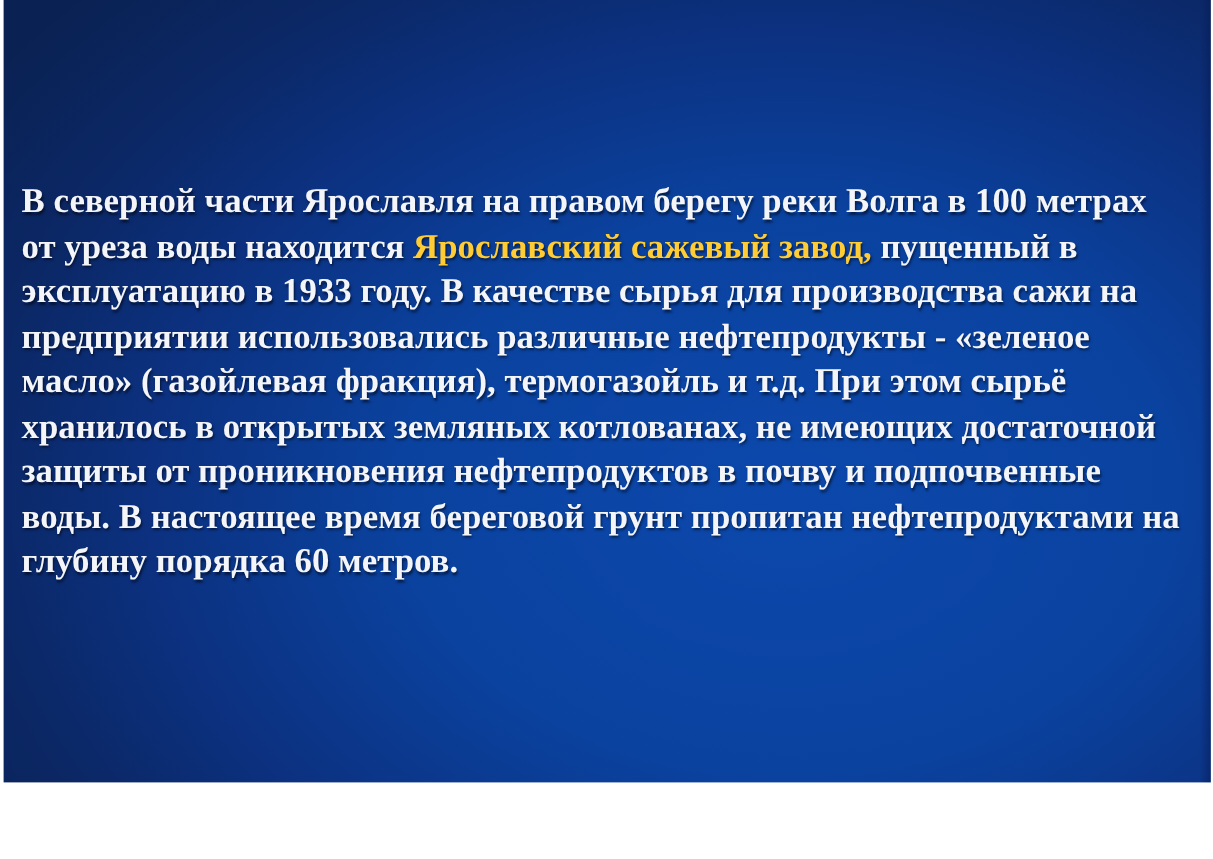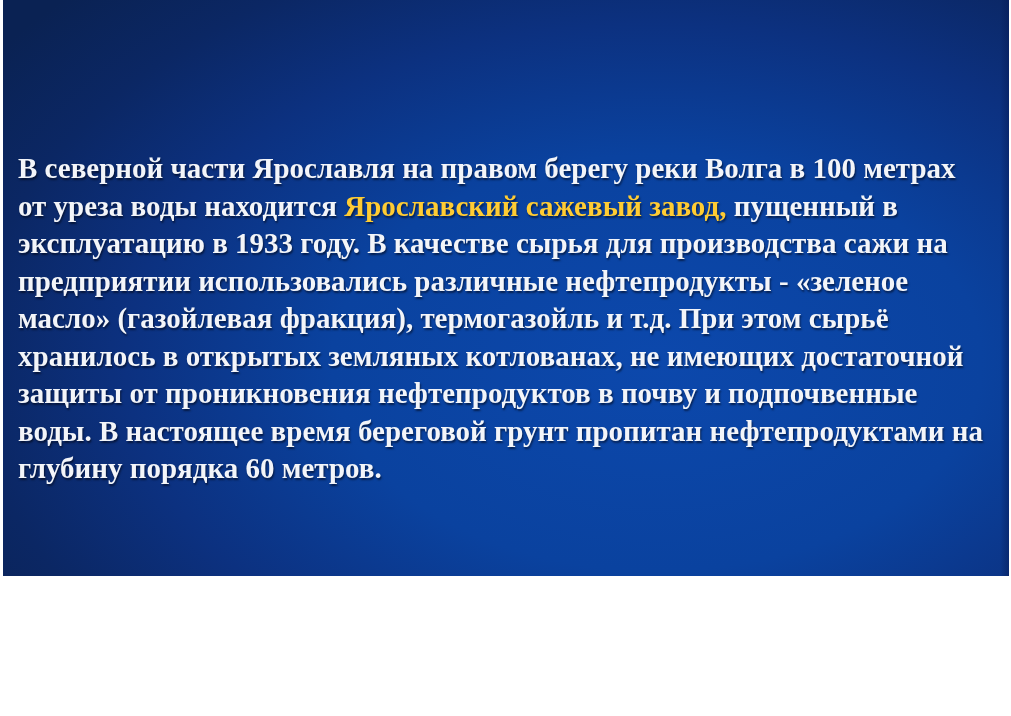--- a/index.html
+++ b/index.html
@@ -6,21 +6,21 @@
     margin: 0;
     padding: 0;
     background: #ffffff;
     width: 1011px;
     height: 716px;
     overflow: hidden;
   }
   .viewport {
     position: relative;
     width: 1011px;
-    height: 576px;
+    height: 652px;
     background: #ffffff; 
   }
   .slide {
     position: absolute;
     top: 0;
     bottom: 0;
     left: 3px;
     right: 2px;
     background:
       radial-gradient(ellipse 85% 95% at 65% 63%,

